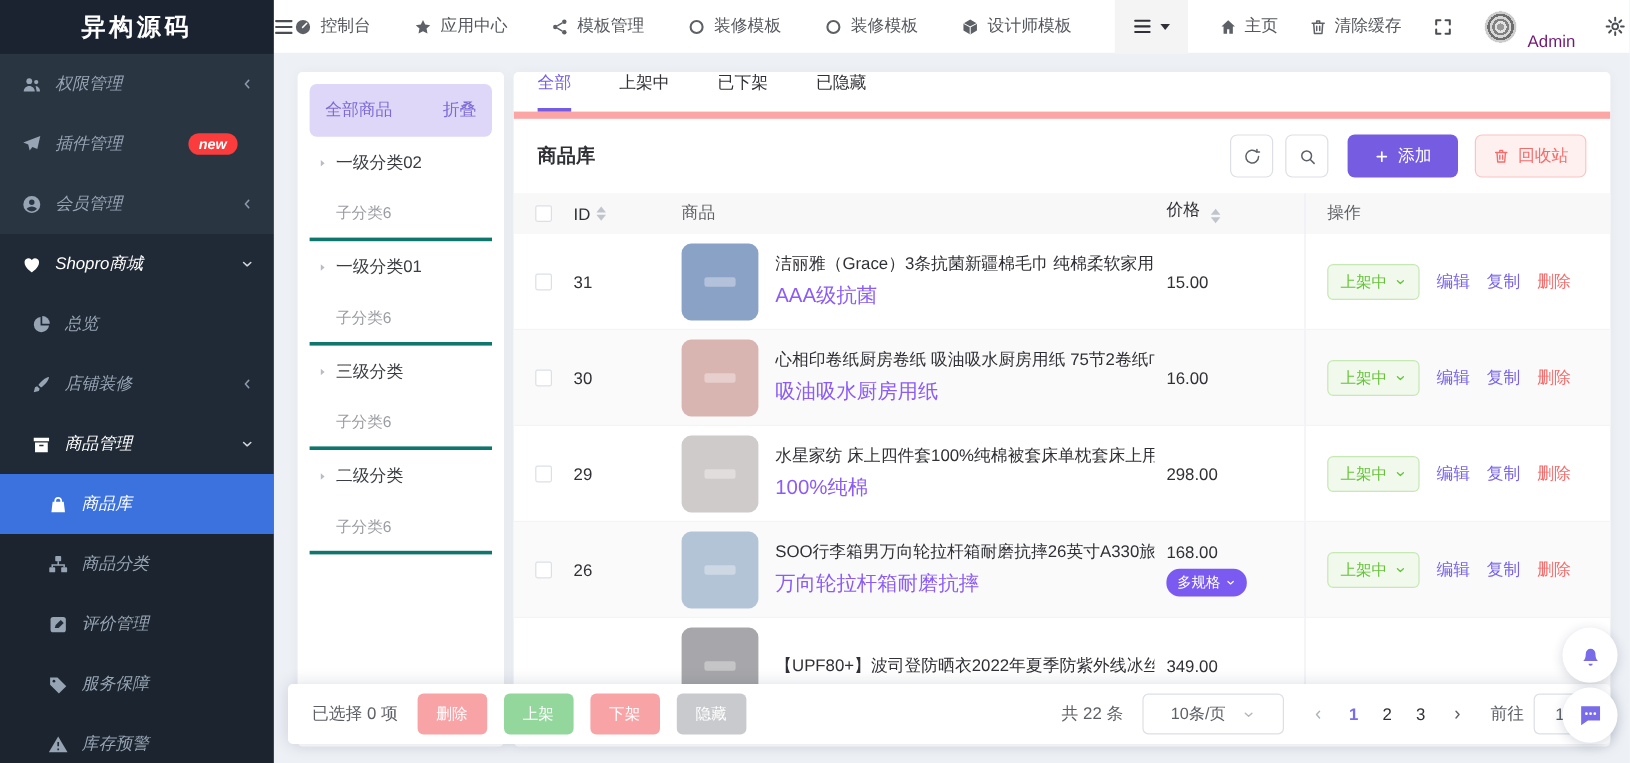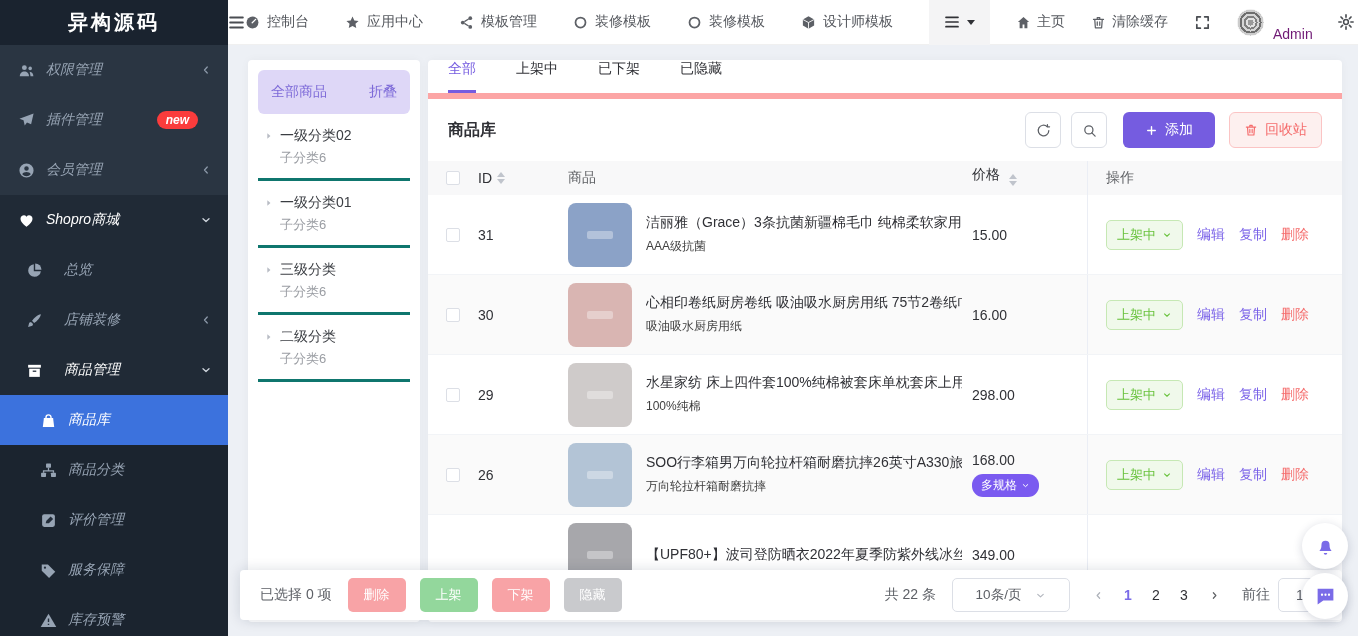--- a/index.html
+++ b/index.html
@@ -12,21 +12,21 @@
   svg{display:block;}
 
   
   .sidebar{position:absolute;left:0;top:0;width:228px;height:636px;background:#222c39;z-index:30;}
   .logo{height:45px;display:flex;align-items:center;justify-content:center;background:#1a232f;color:#fff;
         font-size:20px;font-weight:bold;letter-spacing:3px;}
   .side-menu{list-style:none;}
   .side-item{height:50px;display:flex;align-items:center;color:#97a4b4;font-size:14px;cursor:pointer;
              padding:0 16px 0 18px;background:#2a3542;position:relative;font-style:italic;}
   .side-item.section{background:#202a36;}
-  .side-item.lvl2{padding-left:26px;gap:10px;}
+  .side-item.lvl2{padding-left:26px;}
   .side-item.lvl3{padding-left:40px;background:#1b242f;}
   .side-item.strong{color:#fff;}
   .side-item.active{background:var(--active_blue,#3C72DD);color:#fff;}
   .s-icon{width:17px;height:17px;margin-right:11px;flex:none;}
   .s-label{flex:1;white-space:nowrap;overflow:hidden;}
   .s-chev{width:12px;height:12px;color:#8b98a8;flex:none;}
   .side-item.strong .s-chev{color:#cfd6de;}
   .s-badge{background:var(--badge_red,#FA3C3C);color:#fff;font-size:12px;font-weight:bold;
            padding:2px 9px;border-radius:10px;margin-right:2px;}
 
@@ -56,21 +56,21 @@
   
   .cat-card{position:absolute;left:20px;top:15px;width:172px;bottom:14px;background:#fff;border-radius:4px;
             box-shadow:0 0 10px rgba(0,0,0,.04);padding:10px;overflow:hidden;}
   .cat-header{background:#ded7f7;border-radius:6px;height:44px;display:flex;align-items:center;
               justify-content:space-between;padding:0 13px;color:#7d6ad8;font-size:14px;}
   .cat-header .fold{cursor:pointer;}
   .cat-header .all{cursor:pointer;}
   .cat-node{padding:13px 4px 11px 6px;border-bottom:3px solid #0f766e;cursor:pointer;}
   .cat-line{display:flex;align-items:center;gap:6px;font-size:14px;color:#3a3d42;}
   .cat-line .caret{width:10px;height:10px;color:#b8bcc4;}
-  .cat-sub{margin:4px 0 0 16px;font-size:13px;color:#9a9da3;}
+  .cat-sub{margin:24px 0 0 16px;font-size:13px;color:#9a9da3;}
 
   
   .main-card{position:absolute;left:200px;top:15px;right:16px;bottom:14px;background:#fff;border-radius:4px;
              box-shadow:0 0 10px rgba(0,0,0,.04);padding:0 0 0 0;overflow:hidden;}
   .tabs{display:flex;padding:0 20px 0 20px;border-bottom:6px solid #fca5a5;}
   .tab{margin-right:40px;padding-bottom:12px;font-size:14px;color:#303136;cursor:pointer;border-bottom:3px solid transparent;}
   .tab.active{color:var(--accent_purple,#755CE0);border-bottom-color:var(--accent_purple,#755CE0);}
   .toolbar{display:flex;align-items:center;height:62px;padding:0 20px;}
   .page-title{font-size:16px;font-weight:bold;color:#303136;}
   .tools{margin-left:auto;display:flex;align-items:center;gap:10px;}
@@ -98,21 +98,21 @@
   .sort i{display:block;width:0;height:0;border:4px solid transparent;}
   .sort .up{border-bottom:5px solid #c0c4cc;}
   .sort .dn{border-top:5px solid #c0c4cc;}
   .tbody .trow{height:80px;border-bottom:1px solid #f2f4f7;}
   .tbody .trow:nth-child(even){background:#fafafa;}
   .thumb{width:64px;height:64px;border-radius:8px;flex:none;position:relative;}
   .thumb::after{content:"";position:absolute;left:50%;top:50%;width:26px;height:8px;transform:translate(-50%,-50%);
                 background:rgba(255,255,255,.35);border-radius:2px;}
   .pmeta{min-width:0;}
   .ptitle{font-size:14px;color:#303136;white-space:nowrap;overflow:hidden;}
-  .psub{margin-top:6px;font-size:12px;color:#404040;white-space:nowrap;overflow:hidden;}
+  .psub{margin-top:6px;font-size:17px;color:#8b5cf6;white-space:nowrap;overflow:hidden;}
   .pval{font-size:14px;color:#303136;}
   .spec-badge{margin-top:6px;display:inline-flex;align-items:center;gap:4px;background:#7A5AF0;color:#fff;
               font-size:12px;padding:3px 9px;border-radius:11px;cursor:pointer;}
   .spec-badge svg{width:9px;height:9px;}
   .status-pill{display:inline-flex;align-items:center;gap:6px;background:#f0f9eb;border:1px solid #c6e8b4;
                color:var(--success_green,#67C23A);font-size:13px;padding:5px 10px;border-radius:5px;cursor:pointer;}
   .status-pill svg{width:10px;height:10px;}
   .lnk{font-size:14px;cursor:pointer;text-decoration:none;}
   .lnk.purple{color:var(--link_purple,#7A62E8);}
   .lnk.red{color:var(--danger_red,#F56C6C);}

